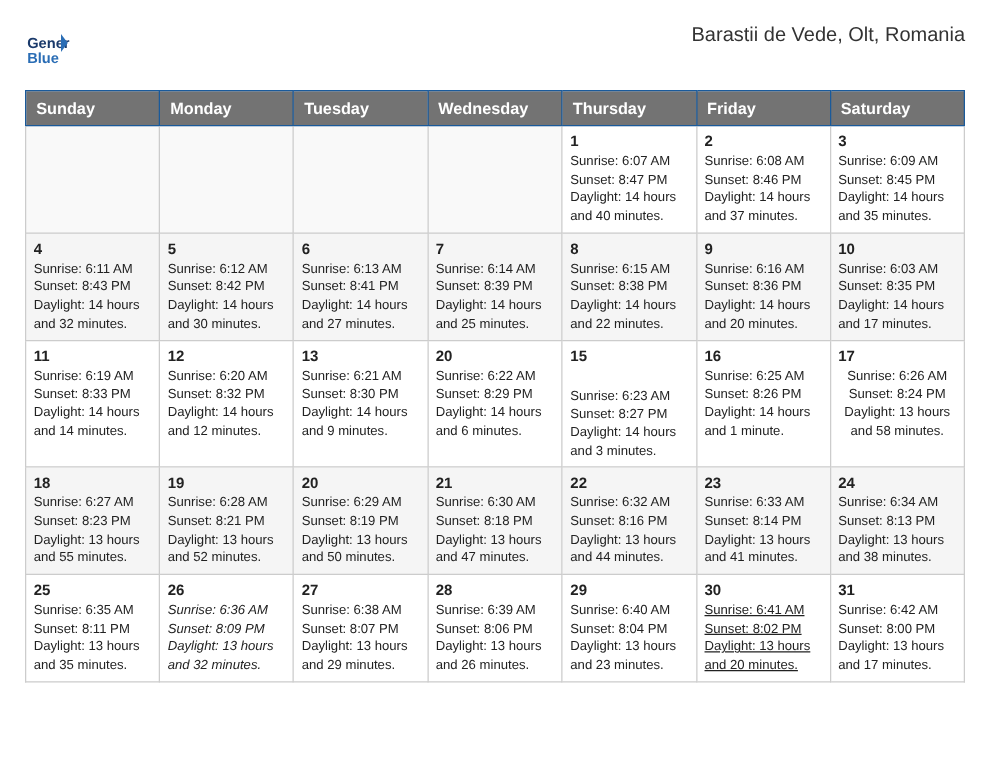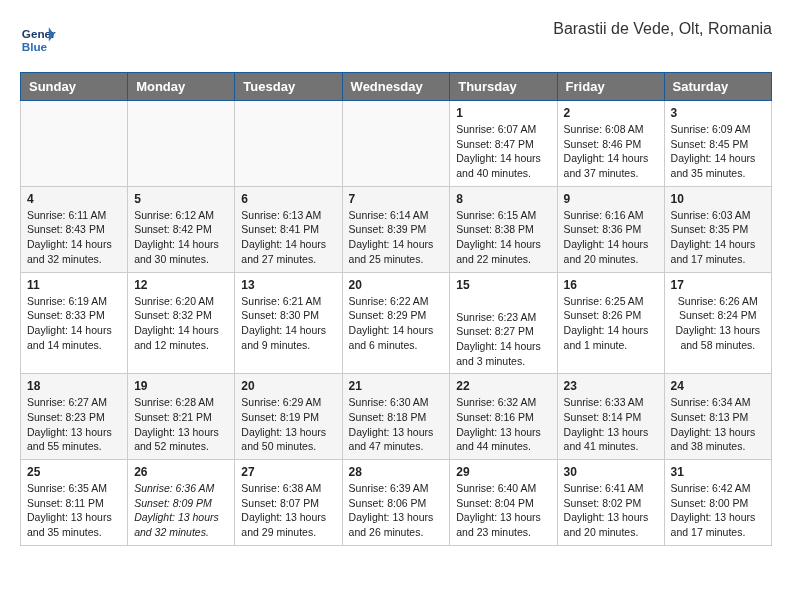--- a/index.html
+++ b/index.html
@@ -317,21 +317,21 @@
         </td>
         <td>
           <span class="day-num">29</span>
           <div class="cell-content" style="white-space: pre-line;">Sunrise: 6:40 AM
 Sunset: 8:04 PM
 Daylight: 13 hours
 and 23 minutes.</div>
         </td>
         <td>
           <span class="day-num">30</span>
-          <div class="cell-content" style="white-space: pre-line;">Sunrise: 6:41 AM
+          <div class="cell-content" style="white-space: pre-line; text-decoration: underline;">Sunrise: 6:41 AM
 Sunset: 8:02 PM
 Daylight: 13 hours
 and 20 minutes.</div>
         </td>
         <td>
           <span class="day-num">31</span>
           <div class="cell-content" style="white-space: pre-line;">Sunrise: 6:42 AM
 Sunset: 8:00 PM
 Daylight: 13 hours
 and 17 minutes.</div>

